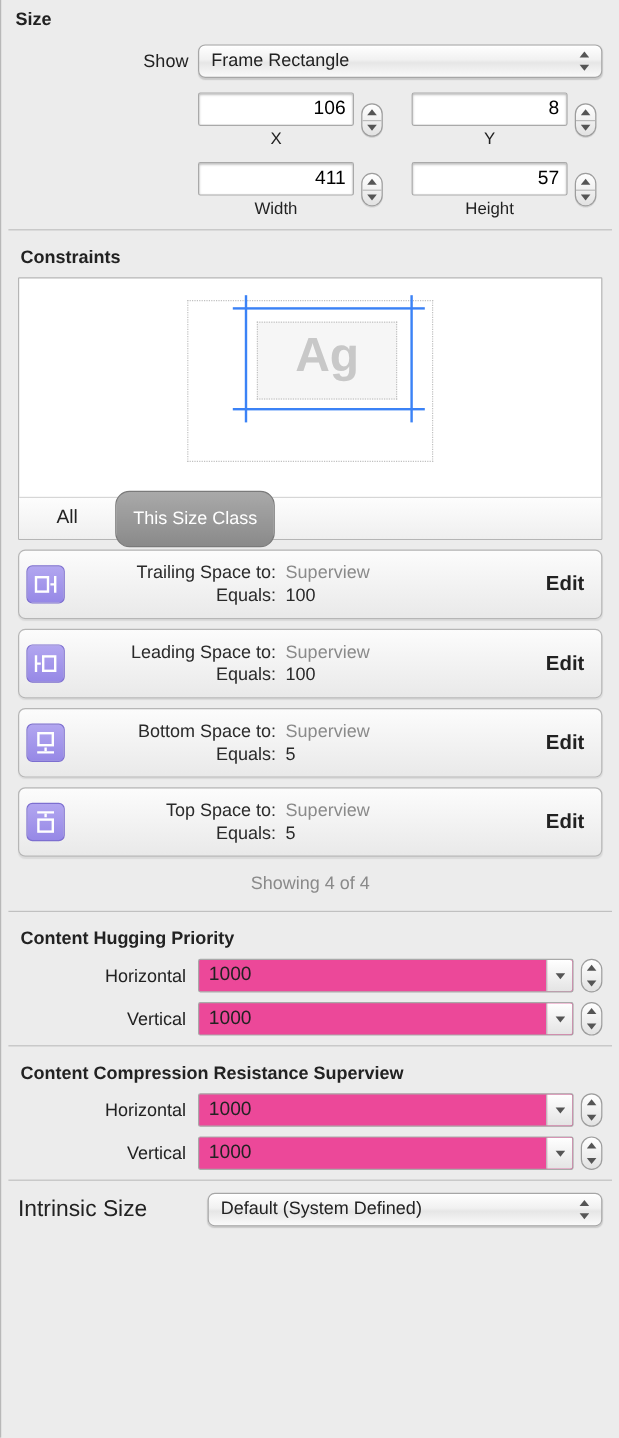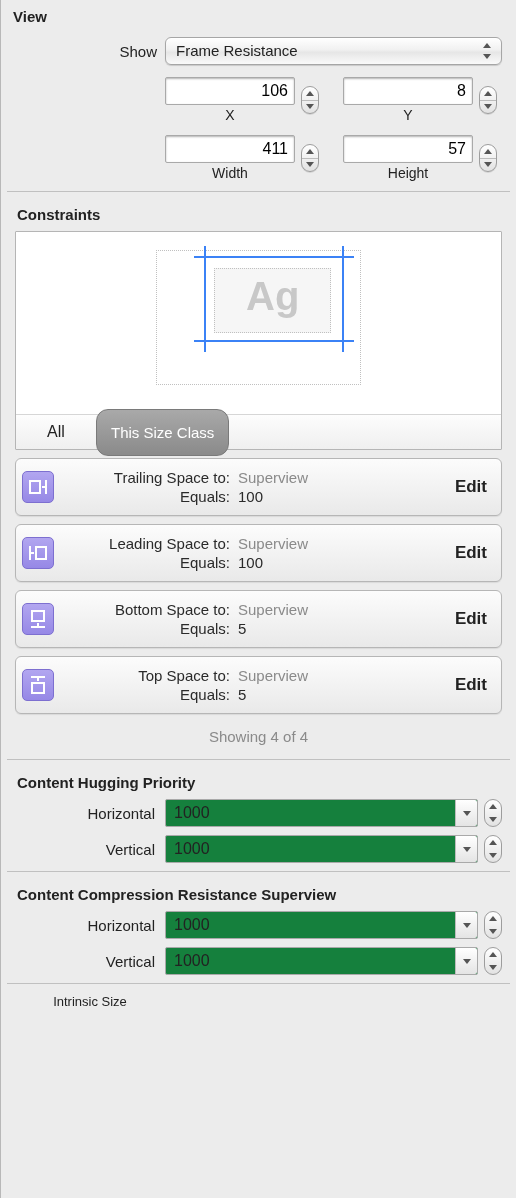--- a/index.html
+++ b/index.html
@@ -50,41 +50,41 @@
   .ctext{flex:1;display:flex;flex-direction:column;gap:2px;}
   .cline{display:flex;font-size:15px;}
   .cline .k{width:178px;text-align:right;padding-right:8px;color:#2a2a2a;}
   .cline .v{color:#8a8a8a;}
   .cline .vnum{color:#2a2a2a;}
   .editbtn{font-weight:bold;font-size:17px;color:#222;padding:0 4px;}
   .showing{text-align:center;color:#8a8a8a;font-size:15px;padding:14px 0 10px 0;}
   
   .prow{display:flex;align-items:center;padding:4px 10px;}
   .prow .plbl{width:150px;text-align:right;font-size:15px;padding-right:10px;}
-  .combo{flex:1;height:28px;border:1px solid #a9a9a9;border-radius:2px;background:#15803d;position:relative;padding:0 26px 0 8px;font-size:16px;line-height:26px;}
+  .combo{flex:1;height:28px;border:1px solid #a9a9a9;border-radius:2px;background:#ec4899;position:relative;padding:0 26px 0 8px;font-size:16px;line-height:26px;}
   .combo .cbtn{position:absolute;right:0;top:0;bottom:0;width:22px;border-left:1px solid #bcbcbc;
     background:linear-gradient(#ffffff,#e4e4e4);border-radius:0 2px 2px 0;display:flex;align-items:center;justify-content:center;}
   .combo .cbtn:after{content:"";border-left:4px solid transparent;border-right:4px solid transparent;border-top:5px solid #555;}
   .step2{width:18px;height:28px;border:1px solid #9d9d9d;border-radius:9px;margin-left:6px;background:linear-gradient(#fff,#e2e2e2);position:relative;}
   .step2:before,.step2:after{content:"";position:absolute;left:4px;border-left:4px solid transparent;border-right:4px solid transparent;}
   .step2:before{top:4px;border-bottom:5px solid #555;}
   .step2:after{bottom:4px;border-top:5px solid #555;}
   .intrinsic-row{display:flex;align-items:center;padding:6px 10px 0 10px;}
-  .intrinsic-row .plbl{width:158px;text-align:center;font-size:13px;padding-right:8px;}
+  .intrinsic-row .plbl{width:158px;text-align:left;font-size:19px;padding-right:8px;}
 </style>
 </head>
 <body>
 
 <div class="panel">
 
-  <div class="section-title">View</div>
+  <div class="section-title">Size</div>
   <div class="row view-show">
     <div class="lbl">Show</div>
     <div class="popup">
-      <span>Frame Resistance</span>
+      <span>Frame Rectangle</span>
       <span class="arrows"></span>
     </div>
   </div>
   <div class="row" style="padding-left:160px;gap:24px;">
     <div class="numgroup">
       <div class="numwrap">
         <input class="numfield" value="106" style="">
         <div class="sublabel">X</div>
       </div>
       <div class="stepper">
@@ -252,14 +252,18 @@
   </div>
   <div class="prow">
     <div class="plbl">Vertical</div>
     <div class="combo"><span>1000</span><span class="cbtn"></span></div>
     <div class="step2"></div>
   </div>
 
   <div class="hr"></div>
   <div class="intrinsic-row">
     <div class="plbl">Intrinsic Size</div>
+    <div class="popup">
+      <span>Default (System Defined)</span>
+      <span class="arrows"></span>
+    </div>
   </div>
 </div>
 
 </body></html>

